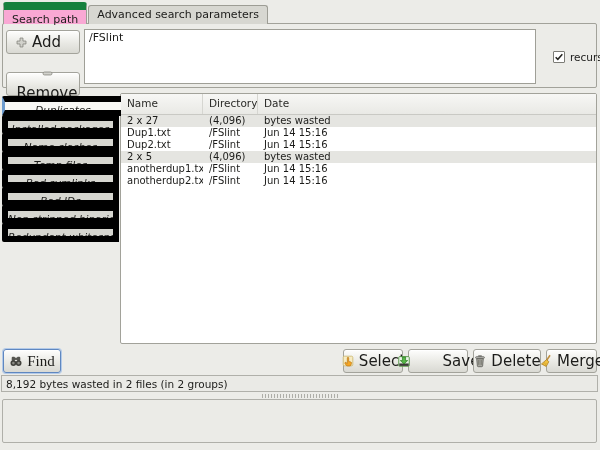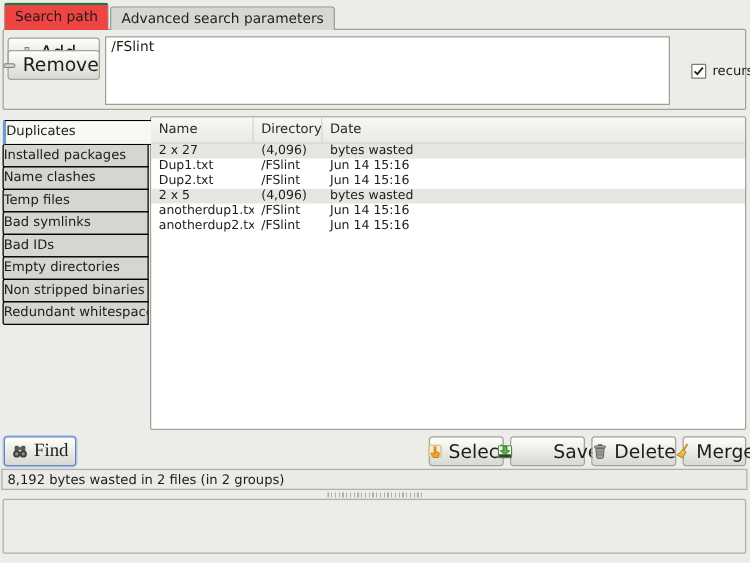--- a/index.html
+++ b/index.html
@@ -25,22 +25,22 @@
   }
   .tab {
     height: 19px; padding: 0 8px; line-height: 17px;
     background: #d7d7d1;
     border: 1px solid #9d9d95; border-bottom: none;
     border-radius: 3px 3px 0 0;
     margin-right: 1px; cursor: default; white-space: nowrap;
   }
   .tab.active {
     height: 22px; line-height: 19px;
-    background: #ef4444;
-    border-top: 2px solid #15803d;
+    background: #f9a8d4;
+    border-top: 8px solid #15803d;
     position: relative; z-index: 4;
   }
 
   .frame {
     position: absolute;
     border: 1px solid #a2a29a;
     border-radius: 2px;
     background: #ecece8;
   }
   #frame-top { left: 2px; top: 23px; width: 595px; height: 65px; }
@@ -54,21 +54,21 @@
     border-radius: 3px;
     box-shadow: inset 0 1px 0 #fff;
     font-family: inherit; font-size: 15px; color: #1c1c1a;
     cursor: default; white-space: nowrap;
   }
   .btn.focused {
     border: 1px solid #5f87c0;
     box-shadow: 0 0 0 1px #b3cae8, inset 0 1px 0 #fff;
   }
   #btn-add    { left: 3px; top: 6px;  width: 74px; height: 24px; justify-content: flex-start; padding-left: 8px; }
-  #btn-remove { left: 3px; top: 16px; width: 74px; height: 24px; justify-content: flex-end; padding-left: 8px; }
+  #btn-remove { left: 3px; top: 48px; width: 74px; height: 24px; justify-content: center; padding-left: 8px; flex-direction: column; }
 
   
   #path-box {
     position: absolute; left: 81px; top: 5px; width: 452px; height: 55px;
     background: #fff; border: 1px solid #9f9f97;
     padding: 1px 4px; font-size: 11px; overflow: hidden;
   }
   #recurse-wrap {
     position: absolute; left: 550px; top: 27px;
     display: flex; align-items: center; gap: 5px;
@@ -77,25 +77,25 @@
   .checkbox {
     width: 12px; height: 12px; background: #fff;
     border: 1px solid #7c7c76; border-radius: 1px;
     display: flex; align-items: center; justify-content: center;
   }
 
   
   #sidebar { position: absolute; left: 2px; top: 96px; width: 120px; z-index: 2; }
   .side-tab {
     width: 117px; height: 19px; line-height: 17px;
-    text-align: left; font-size: 10.5px;
-    background: #d6d6d0; border: 1px solid #000000;
+    text-align: center; font-size: 10.5px;
+    background: #d6d6d0; border: 6px solid #000000;
     border-radius: 2px 0 0 2px;
     margin-top: -1px; cursor: default;
-    white-space: nowrap; overflow: hidden;
+    white-space: nowrap; overflow: hidden; font-style: italic;
   }
   .side-tab:first-child { margin-top: 0; }
   .side-tab.active {
     width: 119px; height: 20px; line-height: 17px;
     background: #f8f8f5;
     border-left: 3px solid #6d9ccf; border-right: none;
     position: relative; z-index: 3;
   }
 
   #frame-main { left: 120px; top: 93px; width: 477px; height: 251px; background: #fff; overflow: hidden; }
@@ -181,21 +181,20 @@
     </div>
   </div>
 
   <div id="sidebar">
       <div class="side-tab active">Duplicates</div>
       <div class="side-tab">Installed packages</div>
       <div class="side-tab">Name clashes</div>
       <div class="side-tab">Temp files</div>
       <div class="side-tab">Bad symlinks</div>
       <div class="side-tab">Bad IDs</div>
-      <div class="side-tab">Empty directories</div>
       <div class="side-tab">Non stripped binaries</div>
       <div class="side-tab">Redundant whitespace</div>
     </div>
   <div class="frame" id="frame-main">
     <div class="thead">
       <div class="th th-name">Name</div>
       <div class="th th-dir">Directory</div>
       <div class="th th-date">Date</div>
     </div>
     <div>

